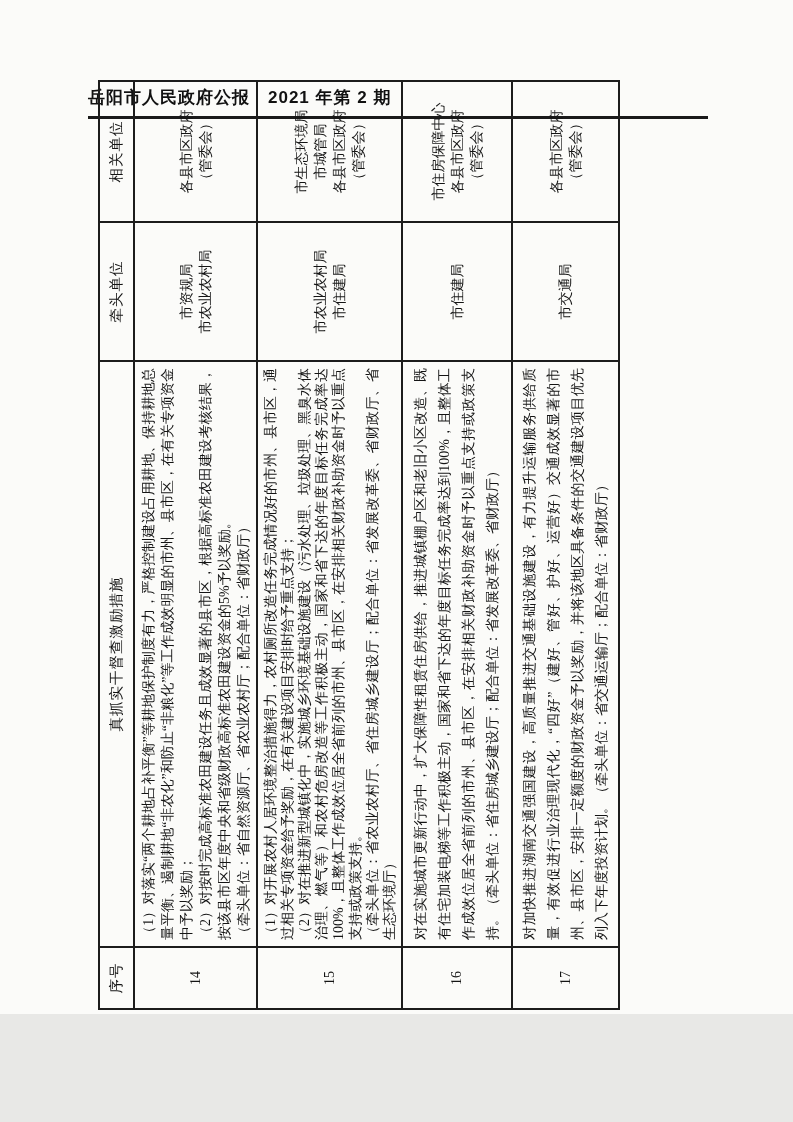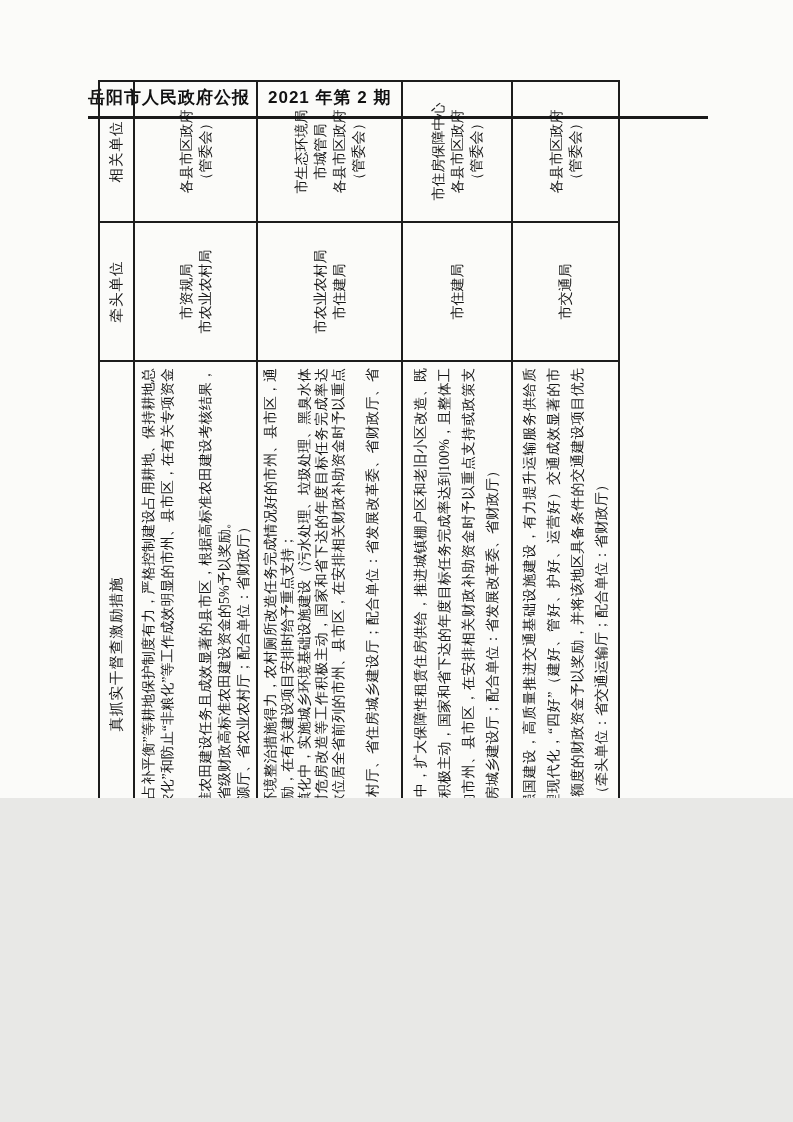--- a/index.html
+++ b/index.html
@@ -4,21 +4,21 @@
 <style>
   html, body {
     margin: 0;
     padding: 0;
     background: #e8e8e6;
     font-family: "Liberation Serif", serif;
   }
   .page {
     position: relative;
     width: 793px;
-    height: 798px;
+    height: 1014px;
     margin: 0 auto;
     background: #fbfbf9;
     overflow: hidden;
     color: #141414;
   }
   .gazette-header {
     position: absolute;
     left: 88px;
     top: 86px;
     font-family: "Liberation Sans", sans-serif;

